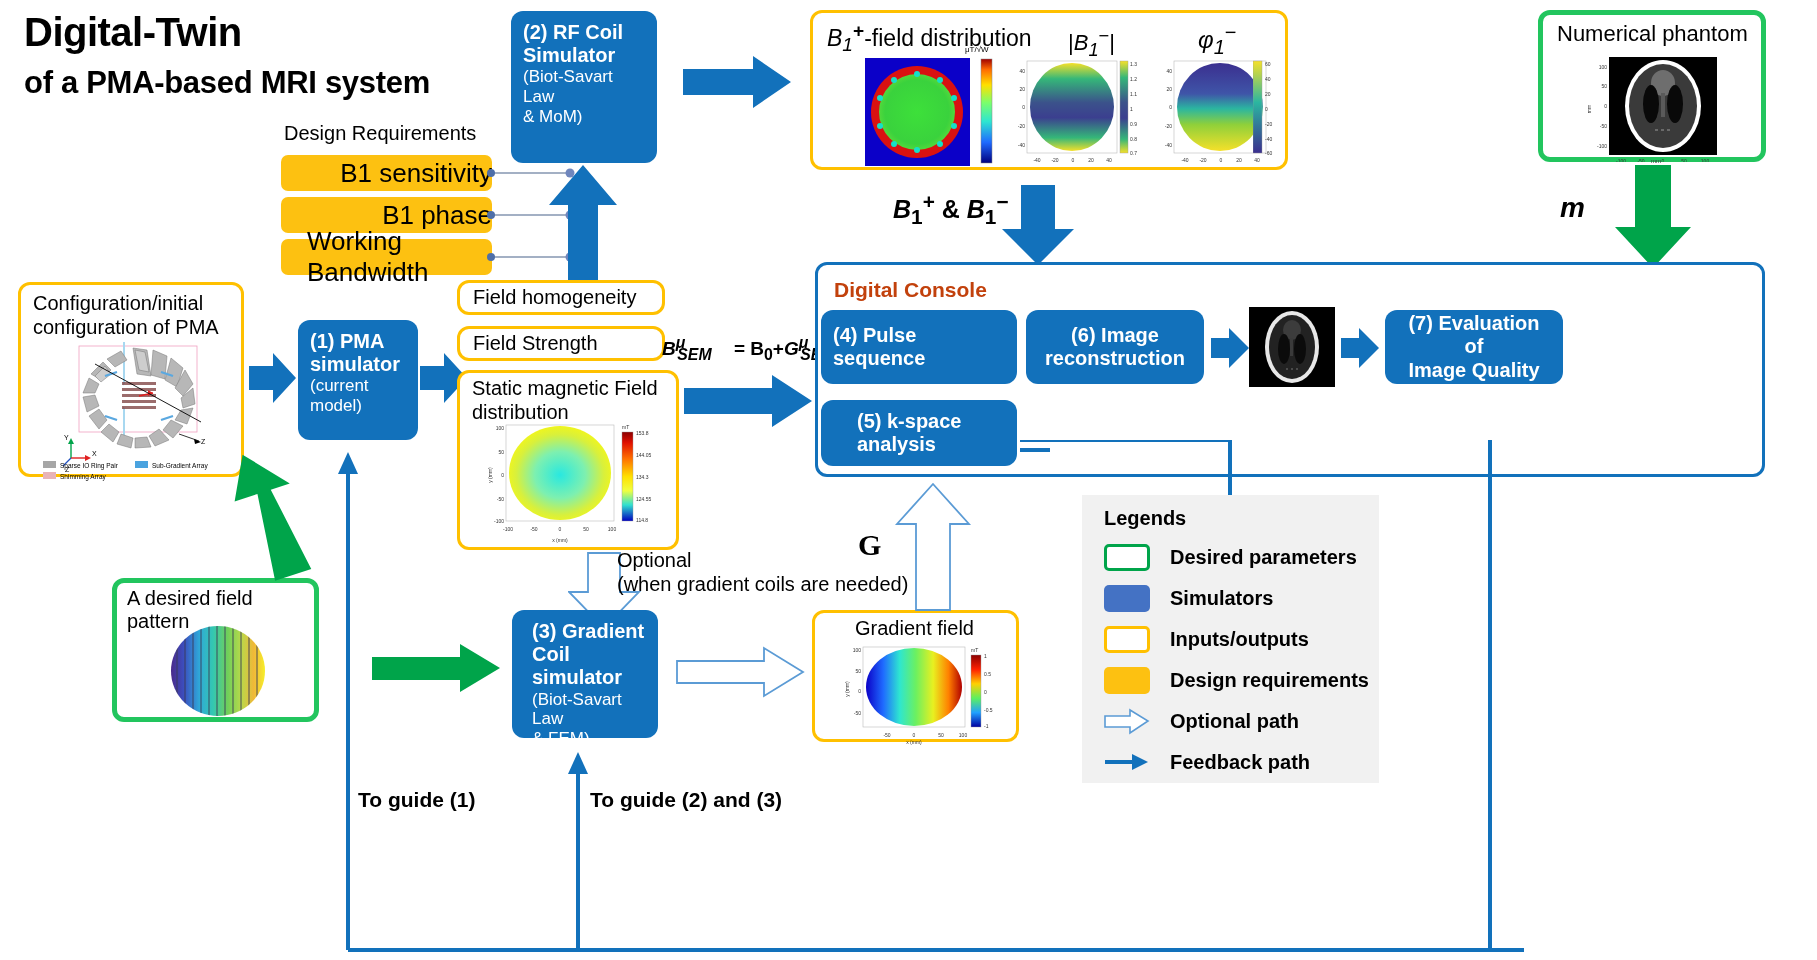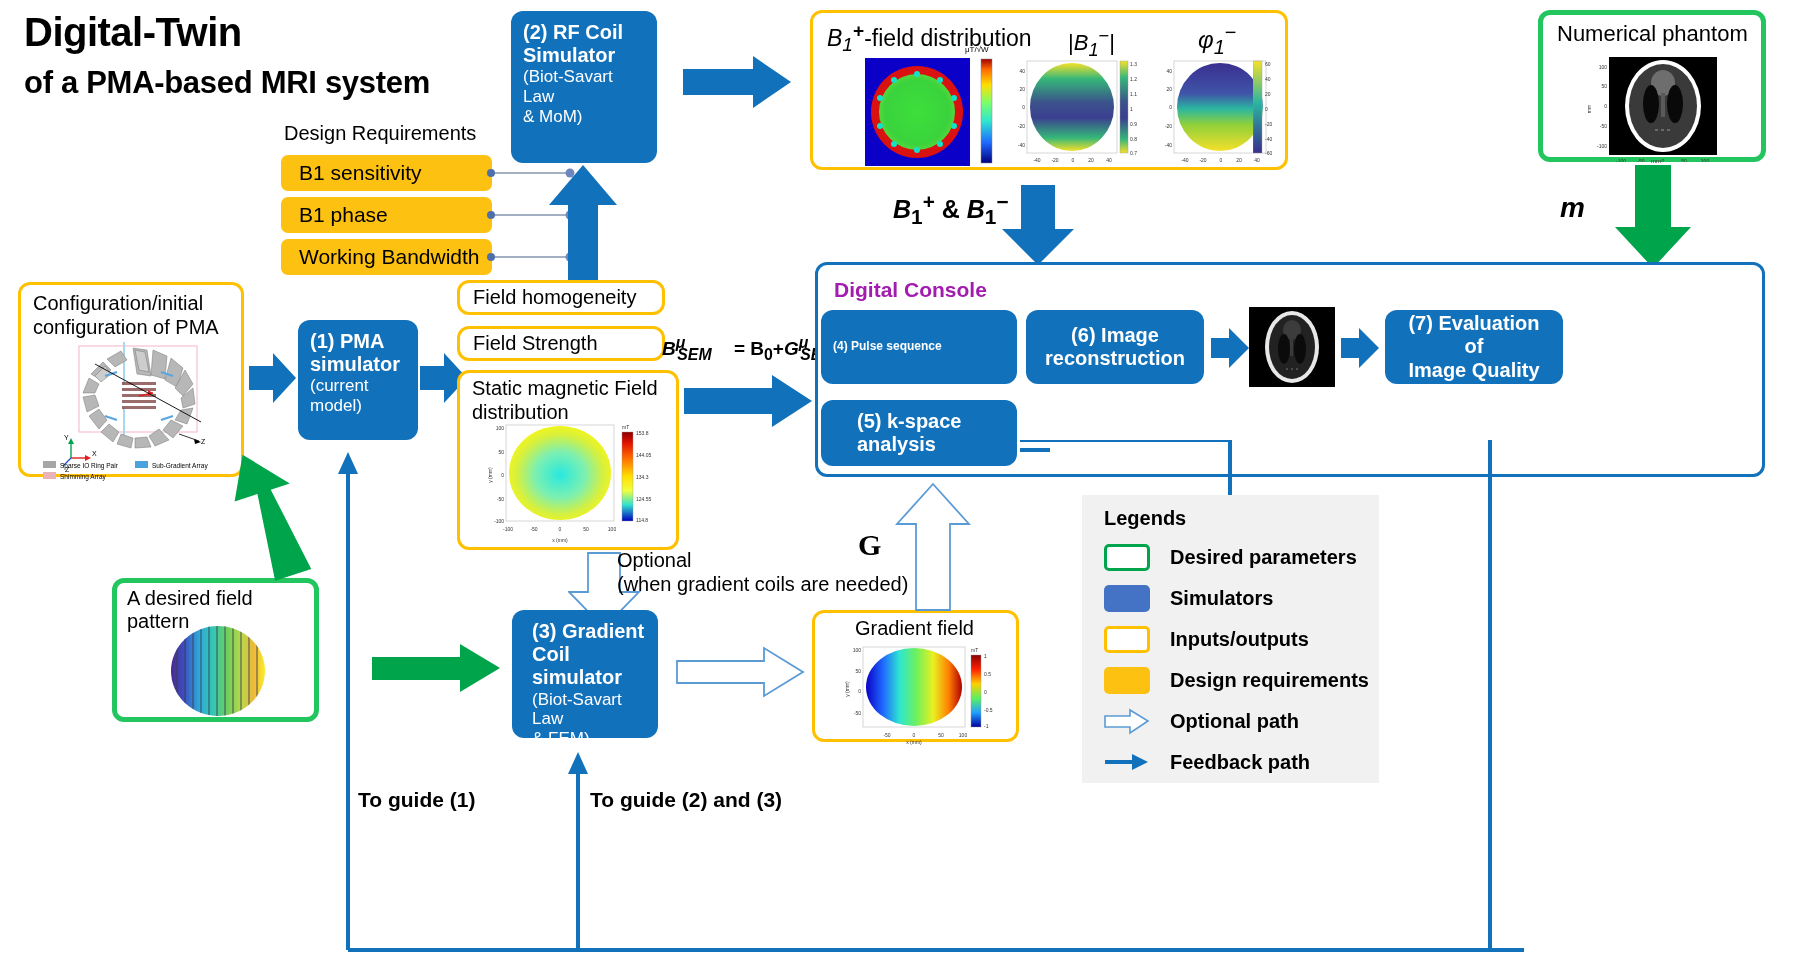--- a/index.html
+++ b/index.html
@@ -9,21 +9,21 @@
   
   #title1{left:24px;top:10px;font-size:40px;font-weight:bold;letter-spacing:-0.5px;}
   #title2{left:24px;top:65px;font-size:31px;font-weight:bold;letter-spacing:-0.3px;}
   
   .simbox{background:#1271bb;border-radius:12px;color:#fff;font-weight:bold;
           box-sizing:border-box;padding:10px 12px;line-height:1.16;}
   .simbox .sub{font-weight:normal;display:block;}
   .iobox{background:#fff;border:3px solid #ffc000;border-radius:12px;box-sizing:border-box;}
   .desbox{background:#fff;border:5px solid #22c55e;border-radius:12px;box-sizing:border-box;}
   .reqbox{background:#fdc111;border-radius:7px;box-sizing:border-box;
-          display:flex;align-items:center;padding-left:18px;font-size:21px;}
+          display:flex;align-items:center;padding-left:26px;font-size:26px;justify-content:flex-end;}
   
   .plain{font-size:20px;}
   
   #legends{background:#f1f1f1;box-sizing:border-box;}
   .legrow{display:flex;align-items:center;height:41px;}
   .legswatch{width:46px;height:27px;margin-left:22px;margin-right:20px;flex:none;}
   .legtext{font-size:20px;font-weight:bold;}
   .tick{font-size:5px;fill:#333;}
 </style>
 </head>
@@ -413,24 +413,24 @@
 <div class="abs" style="left:662px;top:334px;font-size:19px;font-weight:bold;">
   <i>B</i><sup style="font-style:italic;">μ</sup><sub style="font-style:italic;margin-left:-8px;">SEM</sub>
   <span style="margin-left:17px;">= B<sub>0</sub>+</span><i>G</i><sup style="font-style:italic;">μ</sup><sub style="font-style:italic;margin-left:-8px;">SEM</sub>
 </div>
 
 <svg class="abs" style="left:684px;top:374px;" width="130" height="54">
   <polygon points="0,14 88,14 88,1 128,27 88,53 88,40 0,40" fill="#1271bb"></polygon>
 </svg>
 
 <div class="abs" style="left:815px;top:262px;width:950px;height:215px;border:3px solid #1271bb;border-radius:12px;background:#fff;box-sizing:border-box;">
-  <div class="abs" style="left:16px;top:13px;font-size:21px;font-weight:bold;color:#a21caf;">Digital Console</div>
-</div>
-
-<div class="abs simbox" style="left:821px;top:310px;width:196px;height:74px;font-size:12px;display:flex;align-items:center;">
+  <div class="abs" style="left:16px;top:13px;font-size:21px;font-weight:bold;color:#c2410c;">Digital Console</div>
+</div>
+
+<div class="abs simbox" style="left:821px;top:310px;width:196px;height:74px;font-size:20px;display:flex;align-items:center;">
   <span>(4) Pulse sequence</span>
 </div>
 <div class="abs simbox" style="left:821px;top:400px;width:196px;height:66px;font-size:20px;display:flex;align-items:center;padding-left:36px;">
   <span>(5) k-space analysis</span>
 </div>
 <div class="abs simbox" style="left:1026px;top:310px;width:178px;height:74px;font-size:20px;display:flex;align-items:center;justify-content:center;text-align:center;">
   <span>
     <span>(6) Image</span><br>
     <span>reconstruction</span>
   </span>

